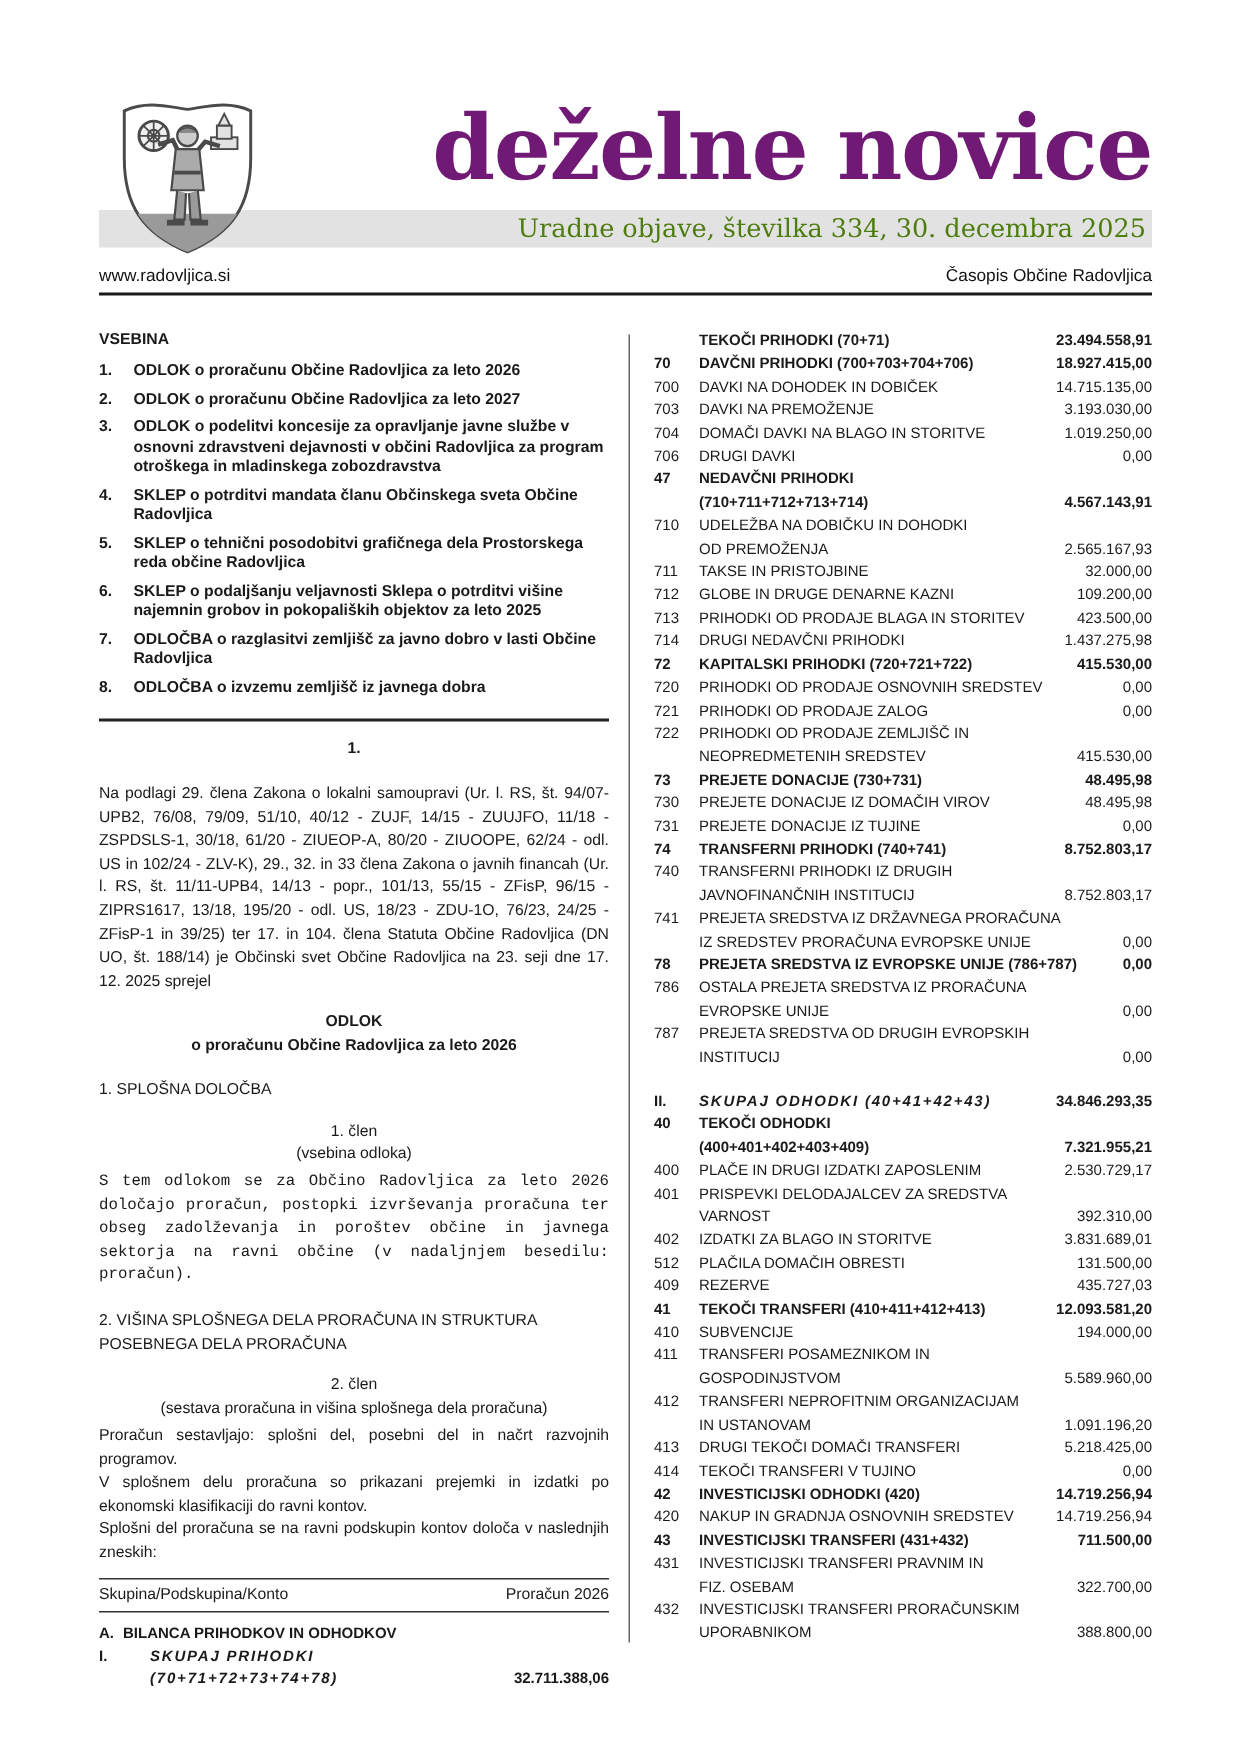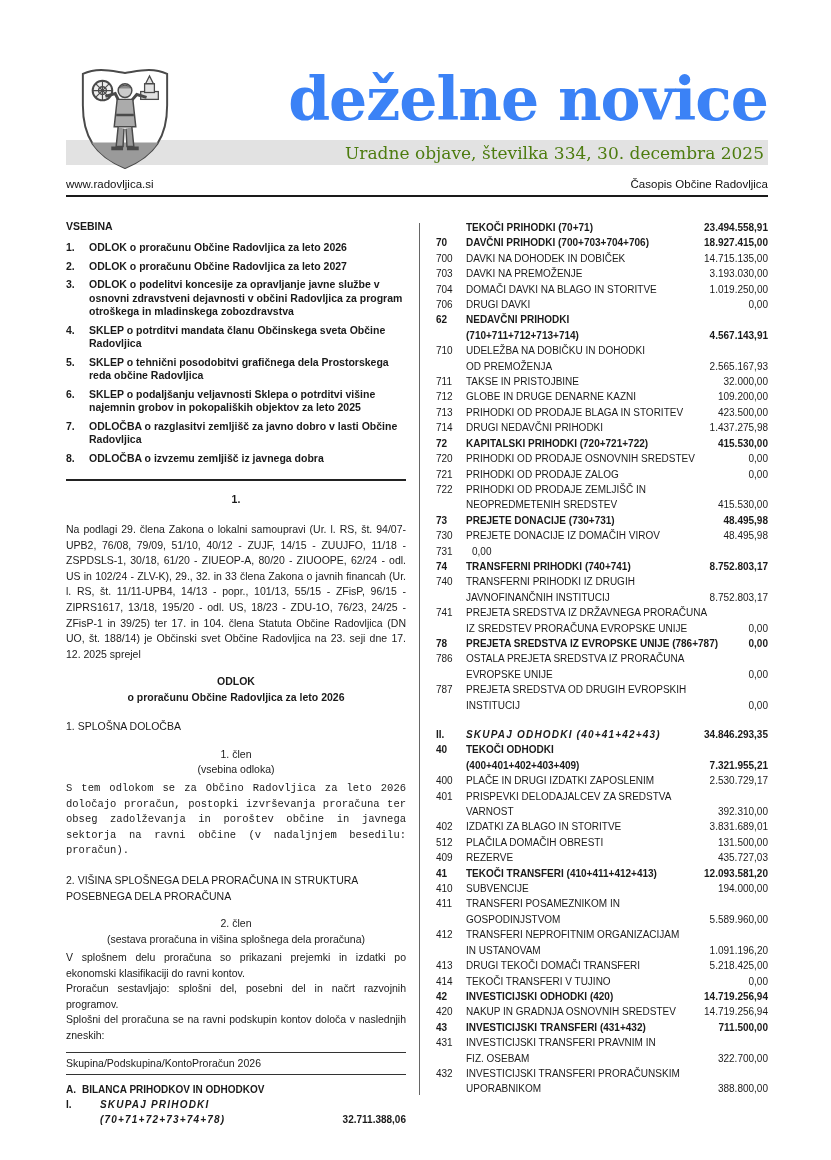--- a/index.html
+++ b/index.html
@@ -5,21 +5,21 @@
   html,body{margin:0;padding:0;background:#fff;}
   .page{
     position:relative;width:831px;height:1160px;background:#fff;overflow:hidden;
     font-family:"Liberation Sans","DejaVu Sans",sans-serif;color:#1a1a1a;
   }
   
   .band{position:absolute;left:66px;right:63px;top:140px;height:25px;z-index:0;}
   .masthead-title{
     position:absolute;right:63px;top:66px;z-index:1;margin:0;
     font-family:"DejaVu Serif","Liberation Serif",serif;
-    font-weight:bold;font-size:60px;line-height:1.1;letter-spacing:-1px;color:#3b82f6;
+    font-weight:bold;font-size:60px;line-height:1.1;letter-spacing:-1px;color:#701a75;
   }
   .masthead-subtitle{
     position:absolute;right:67px;top:141px;z-index:1;
     font-family:"DejaVu Serif","Liberation Serif",serif;
     font-size:17px;line-height:24px;color:#4d7c0f;
   }
   .logo{position:absolute;left:76px;top:64px;width:98px;height:108px;z-index:2;}
   .infoline{
     position:absolute;left:66px;right:63px;top:178px;
     display:flex;justify-content:space-between;font-size:11.5px;color:#111;
@@ -40,23 +40,23 @@
   .para{font-size:10.5px;line-height:15.6px;text-align:justify;margin:0 0 12px 0;}
   .para.tight{margin:0;}
   .decree-heading{
     text-align:center;font-weight:bold;font-size:10.5px;line-height:15.5px;
     white-space:pre-line;margin:0 0 14px 0;
   }
   .chapter{font-size:10.5px;line-height:15.6px;margin:0 0 12px 0;white-space:pre-line;}
   .clen-head{text-align:center;font-size:10.5px;line-height:15.5px;margin:0;}
   .clen-sub{text-align:center;font-size:10.5px;line-height:15.5px;margin:0 0 3px 0;}
   .tbl-head{
-    display:flex;align-items:baseline;
+    display:flex;justify-content:space-between;align-items:baseline;
     border-top:1px solid #333;border-bottom:1px solid #333;
-    font-size:10.5px;padding:4px 0 5px 0;margin-top:8px;margin-bottom:7px;
+    font-size:10.5px;padding:4px 0 5px 0;margin-top:8px;margin-bottom:7px;gap:20px;
   }
   
   .brow{display:flex;align-items:flex-start;font-size:10px;line-height:15.4px;}
   .brow .code{width:30px;flex:none;}
   .brow .lbl{flex:1;white-space:pre-line;}
   .brow .val{flex:none;margin-left:6px;white-space:nowrap;align-self:flex-end;}
   .brow.b{font-weight:bold;}
   .brow .lbl.spaced{letter-spacing:1.2px;font-style:italic;}
   .brow.section .code{width:16px;}
   .brow.total .code{width:34px;}
@@ -162,22 +162,22 @@
       <p class="clen-head">1. člen</p>
       <p class="clen-sub">(vsebina odloka)</p>
       <p class="para" style="margin-bottom:14px;font-family:Liberation Mono, monospace;">S tem odlokom se za Občino Radovljica za leto 2026 določajo proračun, postopki izvrševanja proračuna ter obseg zadolževanja in poroštev občine in javnega sektorja na ravni občine (v nadaljnjem besedilu: proračun).</p>
 
       <p class="chapter">2. VIŠINA SPLOŠNEGA DELA PRORAČUNA IN STRUKTURA
 POSEBNEGA DELA PRORAČUNA</p>
 
       <p class="clen-head">2. člen</p>
       <p class="clen-sub">(sestava proračuna in višina splošnega dela proračuna)</p>
       <div id="article2-paragraphs">
+          <p class="para tight">Proračun sestavljajo: splošni del, posebni del in načrt razvojnih programov.</p>
           <p class="para tight">V splošnem delu proračuna so prikazani prejemki in izdatki po ekonomski klasifikaciji do ravni kontov.</p>
-          <p class="para tight">Proračun sestavljajo: splošni del, posebni del in načrt razvojnih programov.</p>
           <p class="para tight">Splošni del proračuna se na ravni podskupin kontov določa v naslednjih zneskih:</p>
         </div>
 
       <div class="tbl-head">
         <span>Skupina/Podskupina/Konto</span>
         <span>Proračun 2026</span>
       </div>
       <div id="left-rows">
           <div class="brow b section">
             <span class="code">A.</span>
@@ -221,21 +221,21 @@
             <span class="code">704</span>
             <span class="lbl">DOMAČI DAVKI NA BLAGO IN STORITVE</span>
             <span class="val">1.019.250,00</span>
           </div>
           <div class="brow">
             <span class="code">706</span>
             <span class="lbl">DRUGI DAVKI</span>
             <span class="val">0,00</span>
           </div>
           <div class="brow b">
-            <span class="code">62</span>
+            <span class="code">47</span>
             <span class="lbl">NEDAVČNI PRIHODKI
 (710+711+712+713+714)</span>
             <span class="val">4.567.143,91</span>
           </div>
           <div class="brow">
             <span class="code">710</span>
             <span class="lbl">UDELEŽBA NA DOBIČKU IN DOHODKI
 OD PREMOŽENJA</span>
             <span class="val">2.565.167,93</span>
           </div>
@@ -285,20 +285,21 @@
             <span class="lbl">PREJETE DONACIJE (730+731)</span>
             <span class="val">48.495,98</span>
           </div>
           <div class="brow">
             <span class="code">730</span>
             <span class="lbl">PREJETE DONACIJE IZ DOMAČIH VIROV</span>
             <span class="val">48.495,98</span>
           </div>
           <div class="brow">
             <span class="code">731</span>
+            <span class="lbl">PREJETE DONACIJE IZ TUJINE</span>
             <span class="val">0,00</span>
           </div>
           <div class="brow b">
             <span class="code">74</span>
             <span class="lbl">TRANSFERNI PRIHODKI (740+741)</span>
             <span class="val">8.752.803,17</span>
           </div>
           <div class="brow">
             <span class="code">740</span>
             <span class="lbl">TRANSFERNI PRIHODKI IZ DRUGIH

